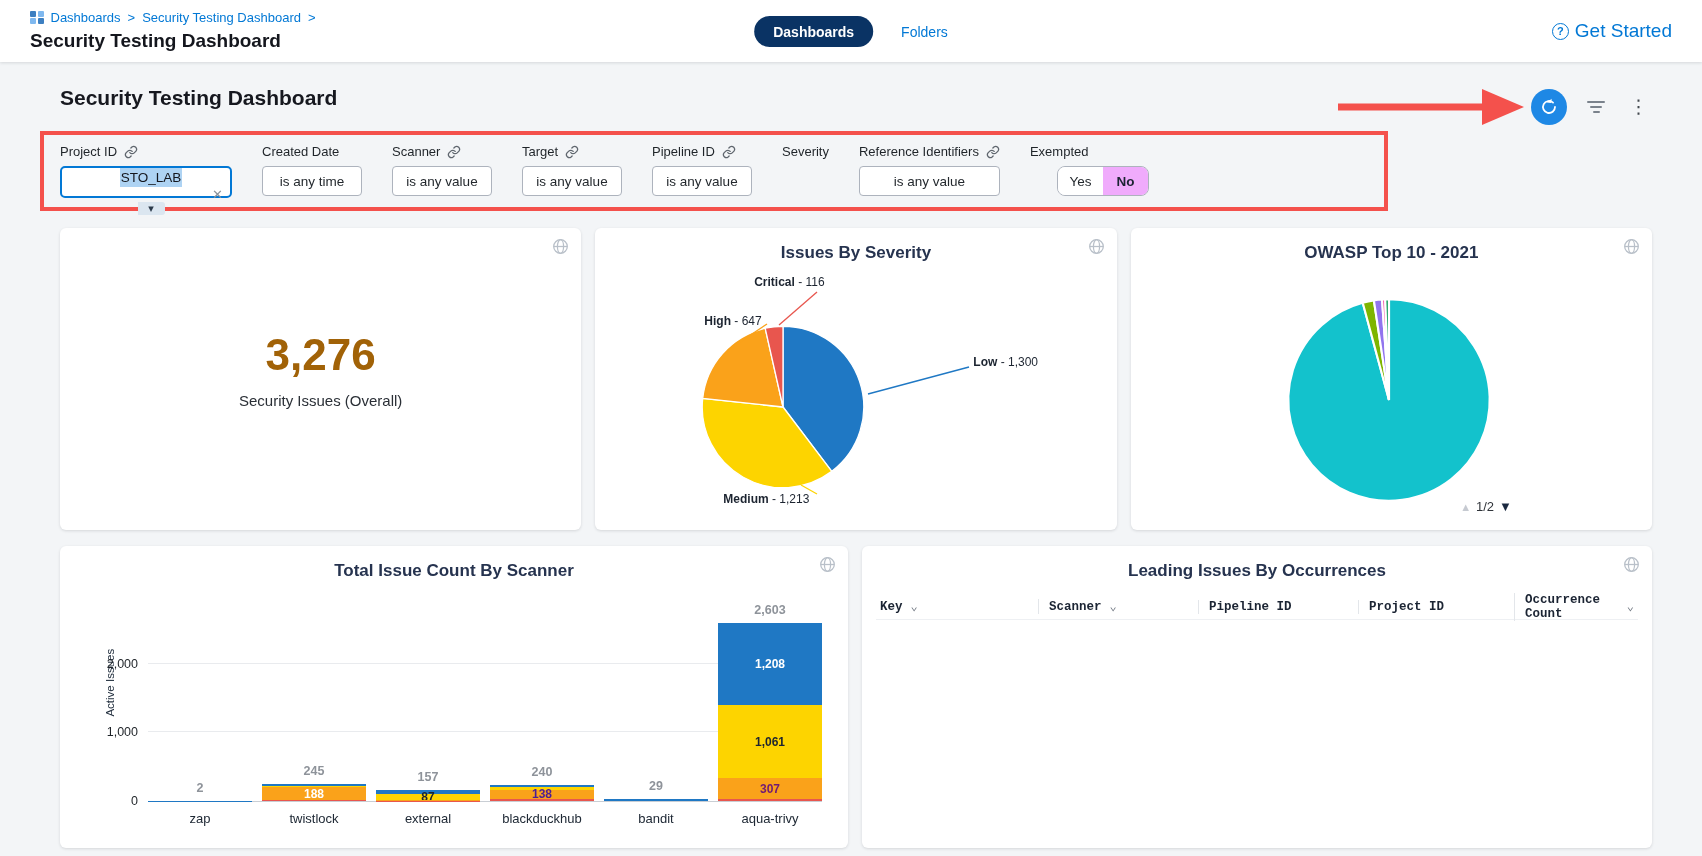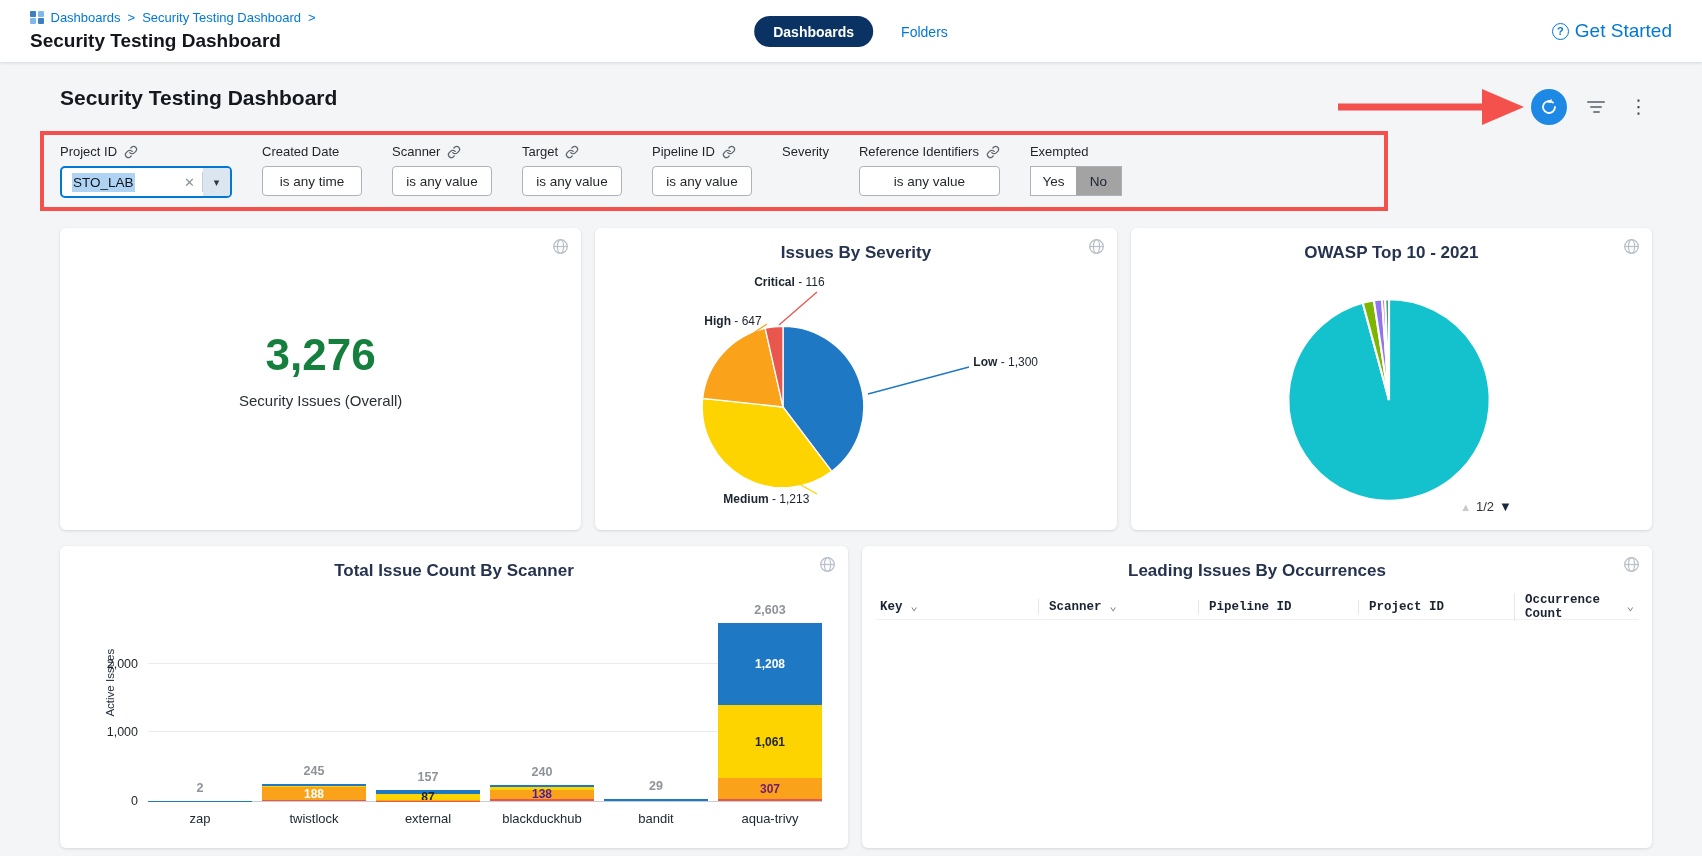--- a/index.html
+++ b/index.html
@@ -40,39 +40,39 @@
 
   
   .filterbox { position:absolute; left:40px; top:69px; width:1348px; height:80px; border:4px solid #f4514c;
                display:flex; gap:30px; padding:9px 16px 0 16px; }
   .fgroup { display:flex; flex-direction:column; gap:7px; }
   .flabel { display:flex; align-items:center; gap:7px; font-size:13px; color:#1f2429; font-weight:500; }
   .fbtn { height:30px; min-width:100px; padding:0 13px; background:#fff; border:1px solid #adb3bd; border-radius:4px;
           font-size:13.5px; color:#24292e; font-family:inherit; cursor:pointer; white-space:nowrap; }
   .fbtn.severity { background:#d8e8f6; min-width:258px; }
   .proj-input { width:172px; height:32px; border:2px solid #0278d5; border-radius:5px; background:#fff;
-                display:flex; align-items:center; padding:0 0 0 10px; cursor:text; }
+                display:flex; align-items:center; padding:0 0 0 10px; cursor:text;flex-direction:column; }
   .sel-text { background:#aed3f3; font-size:13.5px; color:#14161d; padding:2px 1px; }
   .proj-input .x { margin-left:auto; color:#8b929a; font-size:13px; cursor:pointer; padding:0 7px; }
   .proj-vdiv { width:1px; height:20px; background:#c3cdd6; }
   .caretbox { width:27px; height:100%; background:#dbe6f0; display:flex; align-items:center; justify-content:center;
               color:#2b3a4a; font-size:11px; cursor:pointer; border-radius:0 3px 3px 0; }
-  .seg { display:flex; height:30px; border:1px solid #adb3bd; border-radius:0; overflow:hidden; }
+  .seg { display:flex; height:30px; border:1px solid #adb3bd; border-radius:8px; overflow:hidden;margin-left:27px; }
   .seg button { border:none; background:#fff; width:45px; font-size:13.5px; color:#24292e; font-family:inherit; cursor:pointer; }
-  .seg button.on { background:#a3a3a3; font-weight:400; color:#1b2433; }
+  .seg button.on { background:#f0abfc; font-weight:700; color:#1b2433; }
 
   
   .row1 { position:absolute; left:60px; top:166px; width:1592px; height:302px; display:flex; gap:14px; }
   .row2 { position:absolute; left:60px; top:484px; width:1592px; height:302px; display:flex; gap:14px; }
   .tile { position:relative; background:#fff; border-radius:6px; box-shadow:0 1px 3px rgba(25,35,45,.14); flex:1; }
   .tile-bar { width:788px; flex:none; }
   .globe { position:absolute; right:12px; top:10px; }
   .tile-title { text-align:center; margin-top:15px; font-size:17px; font-weight:700; color:#26334f; }
 
-  .big-number { position:absolute; left:0; right:0; top:102px; text-align:center; font-size:44px; font-weight:600; color:#15803d; }
+  .big-number { position:absolute; left:0; right:0; top:102px; text-align:center; font-size:44px; font-weight:600; color:#a16207; }
   .big-label  { position:absolute; left:0; right:0; top:164px; text-align:center; font-size:15px; color:#2a2f36; }
 
   .pie-svg { position:absolute; }
   .callout { position:absolute; font-size:12px; color:#1c2430; white-space:nowrap; }
   .callout b { font-weight:700; }
   .leaders { position:absolute; inset:0; pointer-events:none; }
   .pager { position:absolute; right:140px; bottom:16px; font-size:13px; color:#30343a; display:flex; align-items:center; gap:5px; }
   .pg-up { color:#c6cad1; font-size:11px; cursor:pointer; }
   .pg-dn { color:#1b2940; font-size:13px; cursor:pointer; }
 

